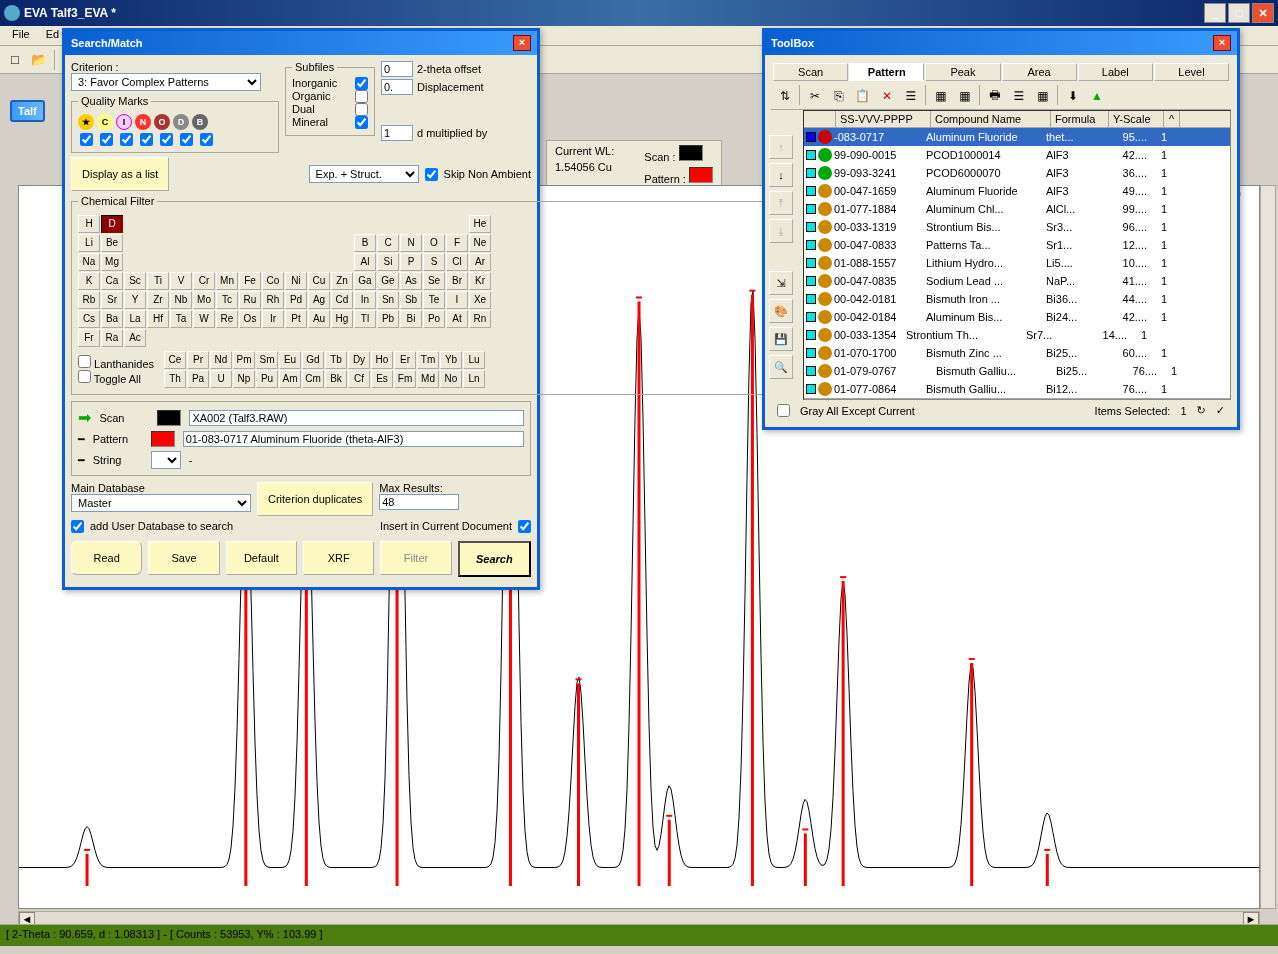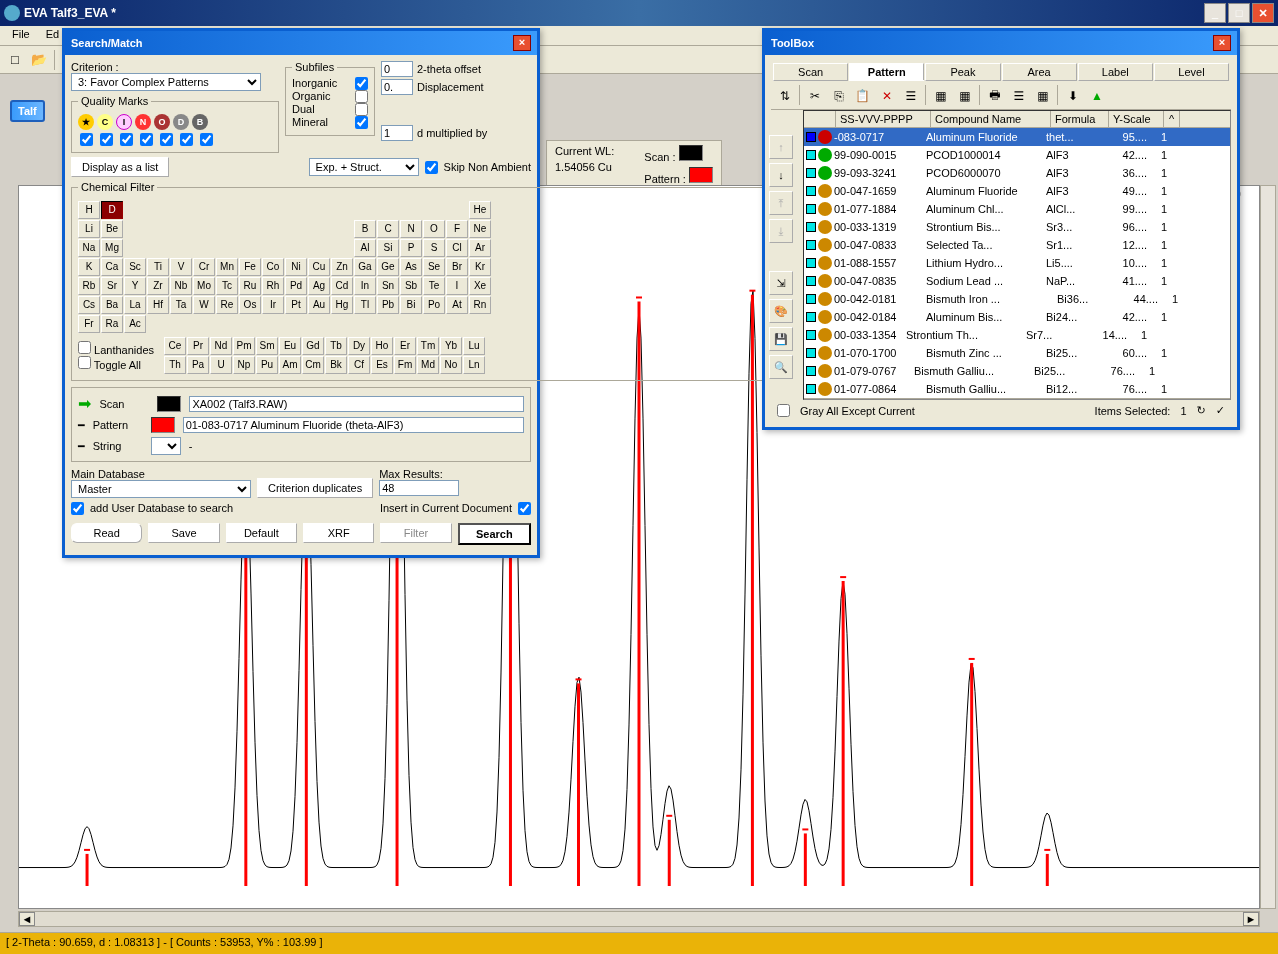--- a/index.html
+++ b/index.html
@@ -28,21 +28,21 @@
 
 
 .chart-area { position: absolute; left: 18px; top: 185px; right: 18px; bottom: 45px; background: #fff; border: 1px solid #888; }
 .chart-svg { width: 100%; height: 100%; }
 
 .scrollbar-h { position: absolute; bottom: 27px; left: 18px; right: 18px; height: 16px; background: #e8e4dc; border: 1px solid #aca899; display:flex; }
 .scrollbar-h .arrow { width:16px; background:#ece9d8; border:1px solid #888; text-align:center;}
 .scrollbar-h .track { flex:1; background:#e0dcd0;}
 .scrollbar-v { position: absolute; right: 2px; top: 185px; bottom: 45px; width: 16px; background: #e8e4dc; border: 1px solid #aca899; }
 
-.statusbar { position: absolute; bottom: 0; left: 0; right: 0; height: 22px; background: #eab308; border-top: 1px solid #aca899; padding: 3px 6px; }
+.statusbar { position: absolute; bottom: 8px; left: 0; right: 0; height: 22px; background: #4d7c0f; border-top: 1px solid #aca899; padding: 3px 6px; }
 
 
 .dlg { position: absolute; background: #ece9d8; border: 3px solid #0a5fd0; box-shadow: 2px 2px 6px rgba(0,0,0,.3); }
 .dlg-title { height: 24px; background: linear-gradient(to right,#0a5fd0,#3a9bfc); color:#fff; font-weight:bold; padding: 4px 6px; display:flex; align-items:center; }
 .dlg-title .t { flex:1; }
 .dlg-title .x { width:18px; height:16px; background:#e85030; color:#fff; text-align:center; font-weight:bold; border:1px solid #800; cursor:pointer; }
 .dlg-body { padding: 6px; }
 
 
 .sm-dlg { left: 62px; top: 28px; width: 478px; }
@@ -56,21 +56,21 @@
 .qm.s{background:#fc0;} .qm.c{background:#ff8;} .qm.i{background:#fcf;border:1px solid #c0c;} .qm.n{background:#f33;color:#fff;} .qm.o{background:#a33;color:#fff;} .qm.d{background:#888;color:#fff;} .qm.b{background:#666;color:#fff;}
 .cb-row { display:flex; gap:3px; }
 .cb-row input { margin:0 2px; }
 
 .periodic { display:flex; flex-direction:column; gap:1px; margin:4px 0;}
 .prow { display:flex; gap:1px; }
 .pel { width:22px; height:18px; background:#ece9d8; border:1px outset #fff; font-size:10px; text-align:center; line-height:16px; cursor:pointer; }
 .pel.on { background:#8b0000; color:#fff; border:1px inset #400;}
 .pgap { width:22px; height:18px; }
 
-.btn { background:#ffffff; border:1px outset #fff; padding:3px 10px; cursor:pointer; }
+.btn { background:#fef9c3; border:1px outset #fff; padding:10px 10px; cursor:pointer; }
 
 
 .tb-dlg { left: 762px; top: 28px; width: 478px; }
 .tb-tabs { display:flex; gap:1px; padding:2px; }
 .tb-tab { flex:1; background:#ece9d8; border:1px outset #fff; text-align:center; padding:2px 0; cursor:pointer; font-size:11px;}
 .tb-tab.active { background:#fff; border-bottom:1px solid #fff; font-weight:bold;}
 .tb-icons { display:flex; gap:0; padding:2px; border-bottom:1px solid #aca899; flex-wrap:wrap;}
 .tb-ibtn { width:24px; height:22px; border:1px solid #ece9d8; display:flex;align-items:center;justify-content:center; font-size:12px;}
 .tb-side { position:absolute; left:4px; top:80px; width:26px; display:flex; flex-direction:column; gap:4px;}
 .tb-side .sbtn { width:24px; height:24px; border:1px outset #fff; background:#ece9d8; display:flex;align-items:center;justify-content:center;}
@@ -488,21 +488,21 @@
       <span>Insert in Current Document</span>
       <input type="checkbox" checked="" style="">
     </div>
 
     <div class="sm-row" style="margin-top:8px" id="sm-buttons">
         <button class="btn" style="flex:1;border-radius:6px;">Read</button>
         <button class="btn" style="flex:1;">Save</button>
         <button class="btn" style="flex:1;">Default</button>
         <button class="btn" style="flex:1;">XRF</button>
         <button class="btn" style="flex:1;color:#888;">Filter</button>
-        <button class="btn" style="flex:1;font-weight:bold;border:2px outset #000;">Search</button>
+        <button class="btn" style="flex:1;font-weight:bold;border:2px outset #000;font-style:italic;">Search</button>
       </div>
   </div>
 </div>
 
 <div class="dlg tb-dlg">
   <div class="dlg-title">
     <span class="t">ToolBox</span>
     <span class="x">×</span>
   </div>
   <div class="dlg-body" style="position:relative">
@@ -605,21 +605,21 @@
     <span style="width:92px">00-033-1319</span>
     <span style="width:120px">Strontium Bis...</span>
     <span style="width:56px">Sr3...</span>
     <span style="width:45px;text-align:right">96....</span>
     <span style="width:20px;text-align:right">1</span>
   </div>
           <div class="tb-row ">
     <div class="sw" style="background:#00e6e6"></div>
     <div class="ic" style="background:#c80"></div>
     <span style="width:92px">00-047-0833</span>
-    <span style="width:120px">Selected Ta...</span>
+    <span style="width:120px">Patterns Ta...</span>
     <span style="width:56px">Sr1...</span>
     <span style="width:45px;text-align:right">12....</span>
     <span style="width:20px;text-align:right">1</span>
   </div>
           <div class="tb-row ">
     <div class="sw" style="background:#00e6e6"></div>
     <div class="ic" style="background:#c80"></div>
     <span style="width:92px">01-088-1557</span>
     <span style="width:120px">Lithium Hydro...</span>
     <span style="width:56px">Li5....</span>
@@ -632,21 +632,21 @@
     <span style="width:92px">00-047-0835</span>
     <span style="width:120px">Sodium Lead ...</span>
     <span style="width:56px">NaP...</span>
     <span style="width:45px;text-align:right">41....</span>
     <span style="width:20px;text-align:right">1</span>
   </div>
           <div class="tb-row ">
     <div class="sw" style="background:#00e6e6"></div>
     <div class="ic" style="background:#c80"></div>
     <span style="width:92px">00-042-0181</span>
-    <span style="width:131px">Bismuth Iron ...</span>
+    <span style="width:120px">Bismuth Iron ...</span>
     <span style="width:56px">Bi36...</span>
     <span style="width:45px;text-align:right">44....</span>
     <span style="width:20px;text-align:right">1</span>
   </div>
           <div class="tb-row ">
     <div class="sw" style="background:#00e6e6"></div>
     <div class="ic" style="background:#c80"></div>
     <span style="width:92px">00-042-0184</span>
     <span style="width:120px">Aluminum Bis...</span>
     <span style="width:56px">Bi24...</span>
@@ -667,21 +667,21 @@
     <div class="ic" style="background:#c80"></div>
     <span style="width:92px">01-070-1700</span>
     <span style="width:120px">Bismuth Zinc ...</span>
     <span style="width:56px">Bi25...</span>
     <span style="width:45px;text-align:right">60....</span>
     <span style="width:20px;text-align:right">1</span>
   </div>
           <div class="tb-row ">
     <div class="sw" style="background:#00e6e6"></div>
     <div class="ic" style="background:#c80"></div>
-    <span style="width:80px">01-079-0767</span>
+    <span style="width:102px">01-079-0767</span>
     <span style="width:120px">Bismuth Galliu...</span>
     <span style="width:56px">Bi25...</span>
     <span style="width:45px;text-align:right">76....</span>
     <span style="width:20px;text-align:right">1</span>
   </div>
           <div class="tb-row ">
     <div class="sw" style="background:#00e6e6"></div>
     <div class="ic" style="background:#c80"></div>
     <span style="width:92px">01-077-0864</span>
     <span style="width:120px">Bismuth Galliu...</span>

